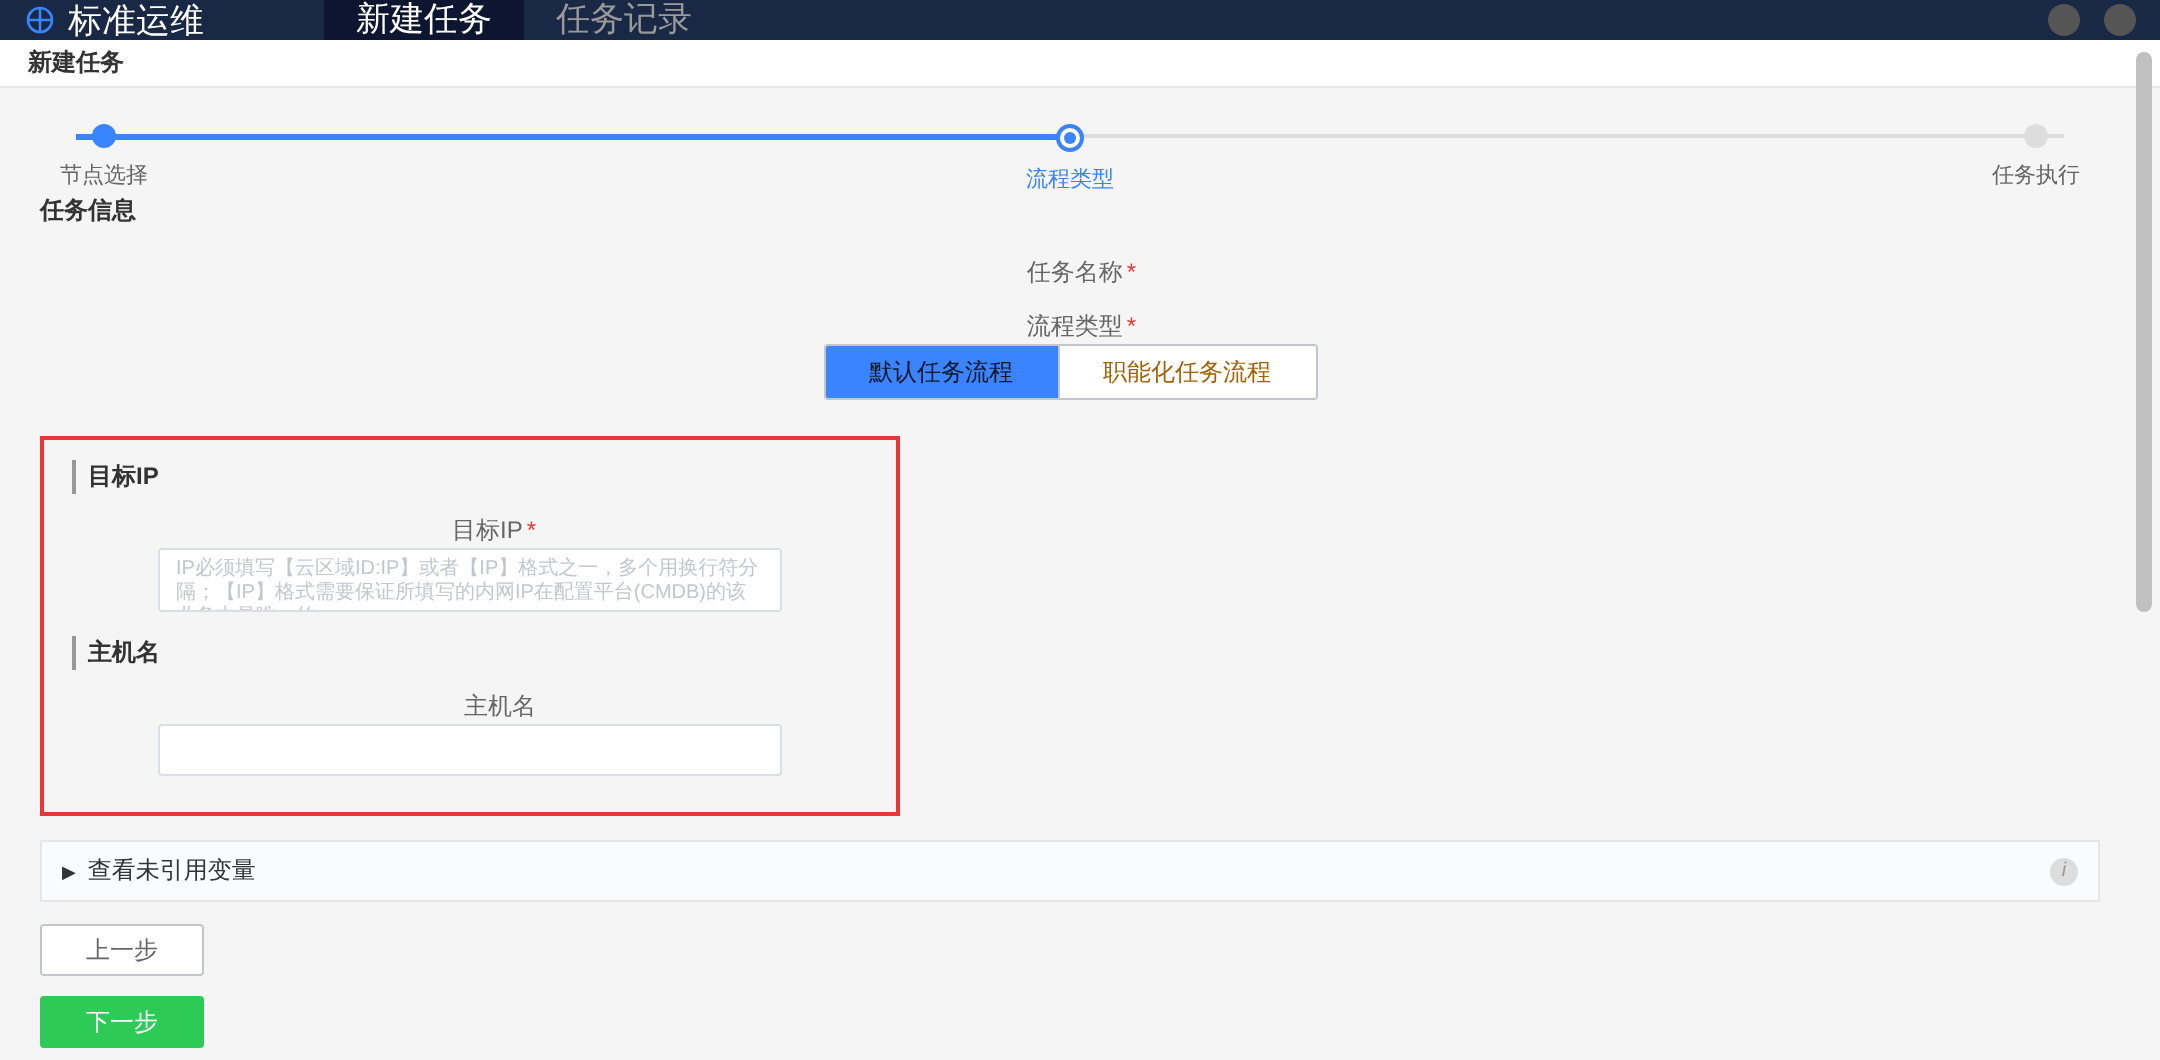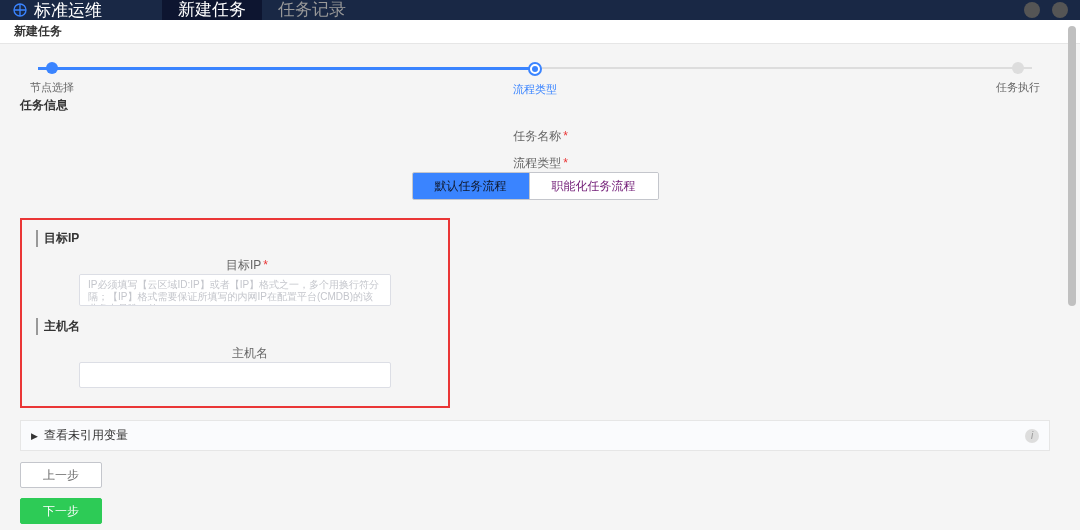--- a/index.html
+++ b/index.html
@@ -37,21 +37,21 @@
     .section-title { font-size: 12px; color: #333; font-weight: 600; margin-bottom: 14px; }
     
     .form-row { display: flex; align-items: center; margin-bottom: 10px; flex-direction: column; }
     .form-label { width: 72px; text-align: right; font-size: 12px; color: #666; margin-right: 6px; }
     .required { color: #ea3636; margin-left: 2px; }
     .form-input { width: 312px; height: 26px; border: 1px solid #dcdee5; border-radius: 2px; padding: 0 8px; font-size: 12px; color: #333; background: #fff; }
     .form-textarea { width: 312px; height: 32px; border: 1px solid #dcdee5; border-radius: 2px; padding: 4px 8px; font-size: 11px; color: #333; resize: none; background: #fff; }
     .form-textarea::placeholder { color: #c4c6cc; font-size: 10px; line-height: 12px; }
     
     .flow-type-group { display: flex; border: 1px solid #c4c6cc; border-radius: 2px; overflow: hidden; }
-    .flow-type-btn { padding: 0 22px; height: 26px; font-size: 12px; background: #fff; border: none; cursor: pointer; color: #701a75; display: flex; align-items: center; }
+    .flow-type-btn { padding: 0 22px; height: 26px; font-size: 12px; background: #fff; border: none; cursor: pointer; color: #a16207; display: flex; align-items: center; }
     .flow-type-btn.active { background: #3a84ff; color: #0f172a; }
     .flow-type-btn:not(:last-child) { border-right: 1px solid #c4c6cc; }
     
     .param-section { margin-top: 18px; }
     .red-box { border: 2px solid #ea3636; padding: 10px 14px 8px 14px; margin: 8px 0 12px 0; width: 430px; }
     .param-group-title { font-size: 12px; color: #333; font-weight: 600; margin-bottom: 10px; padding-left: 6px; border-left: 2px solid #999; }
     
     .collapse-row { background: #fafbfd; border: 1px solid #e6e6e6; padding: 6px 10px; display: flex; align-items: center; font-size: 12px; color: #333; cursor: pointer; margin-bottom: 28px; }
     .collapse-caret { margin-right: 6px; font-size: 9px; }
     .info-icon { margin-left: auto; width: 14px; height: 14px; border-radius: 50%; background: #ddd; color: #999; display: flex; align-items: center; justify-content: center; font-size: 10px; font-style: italic; }

